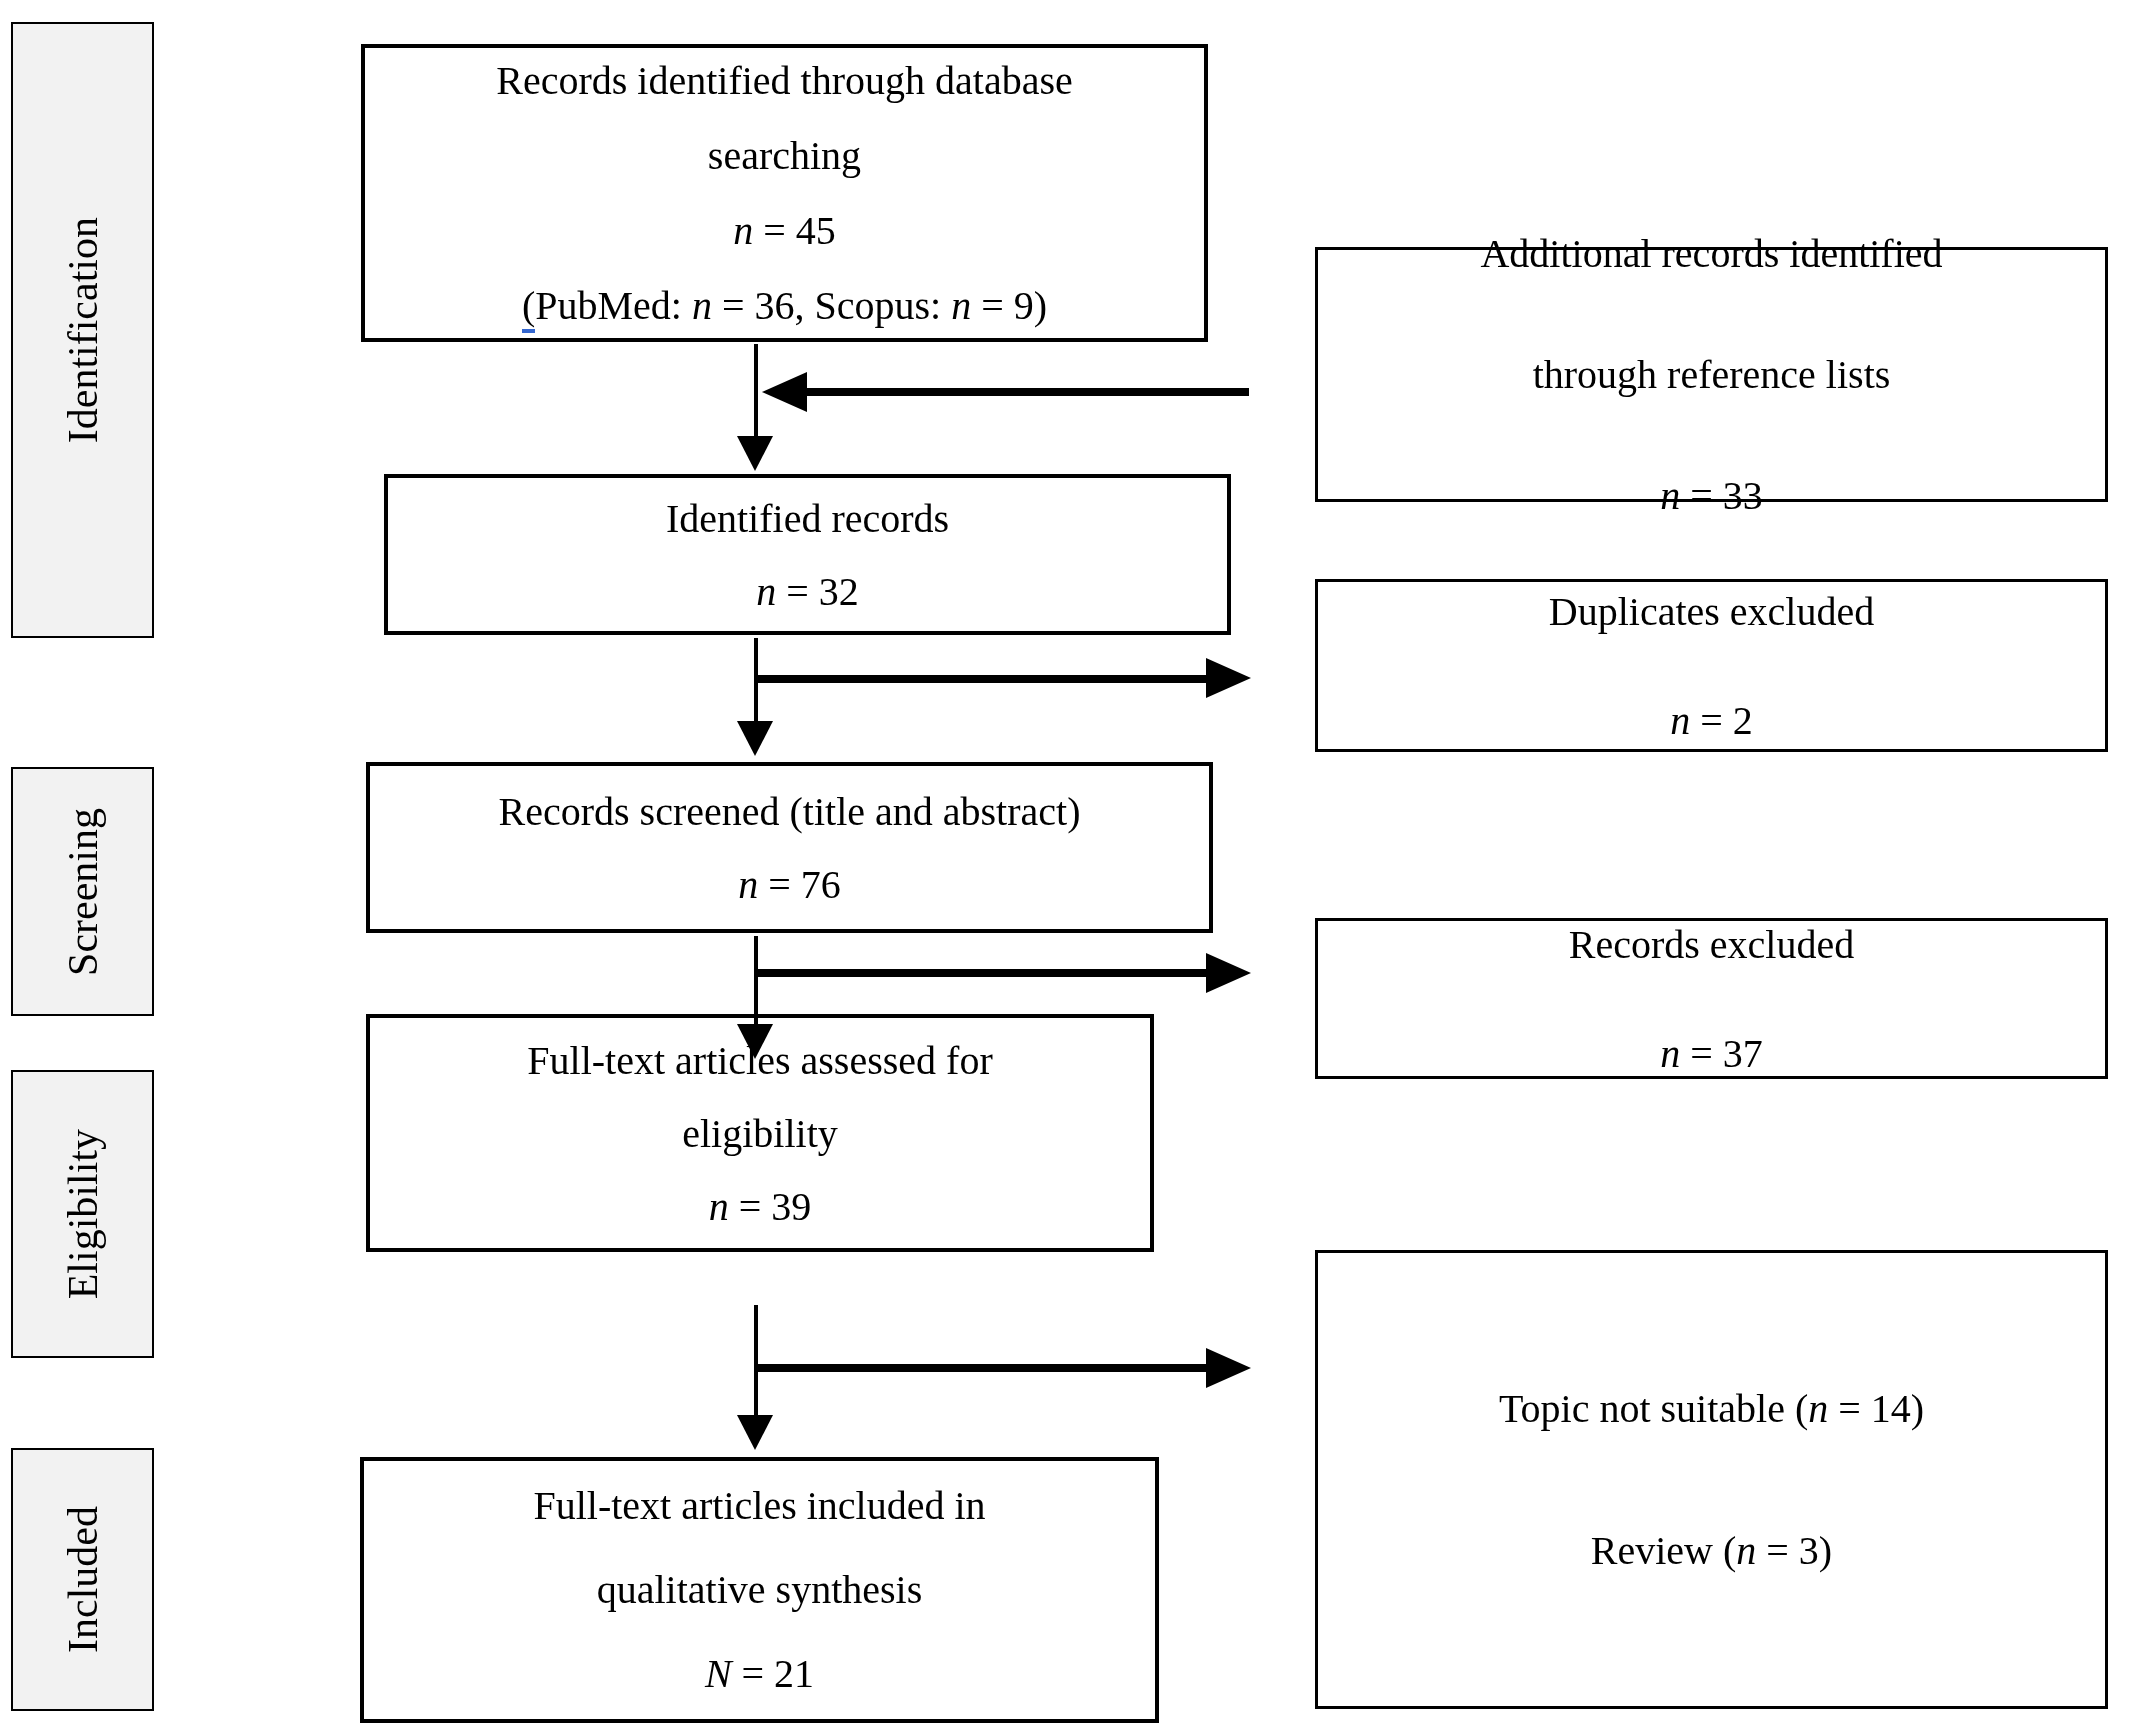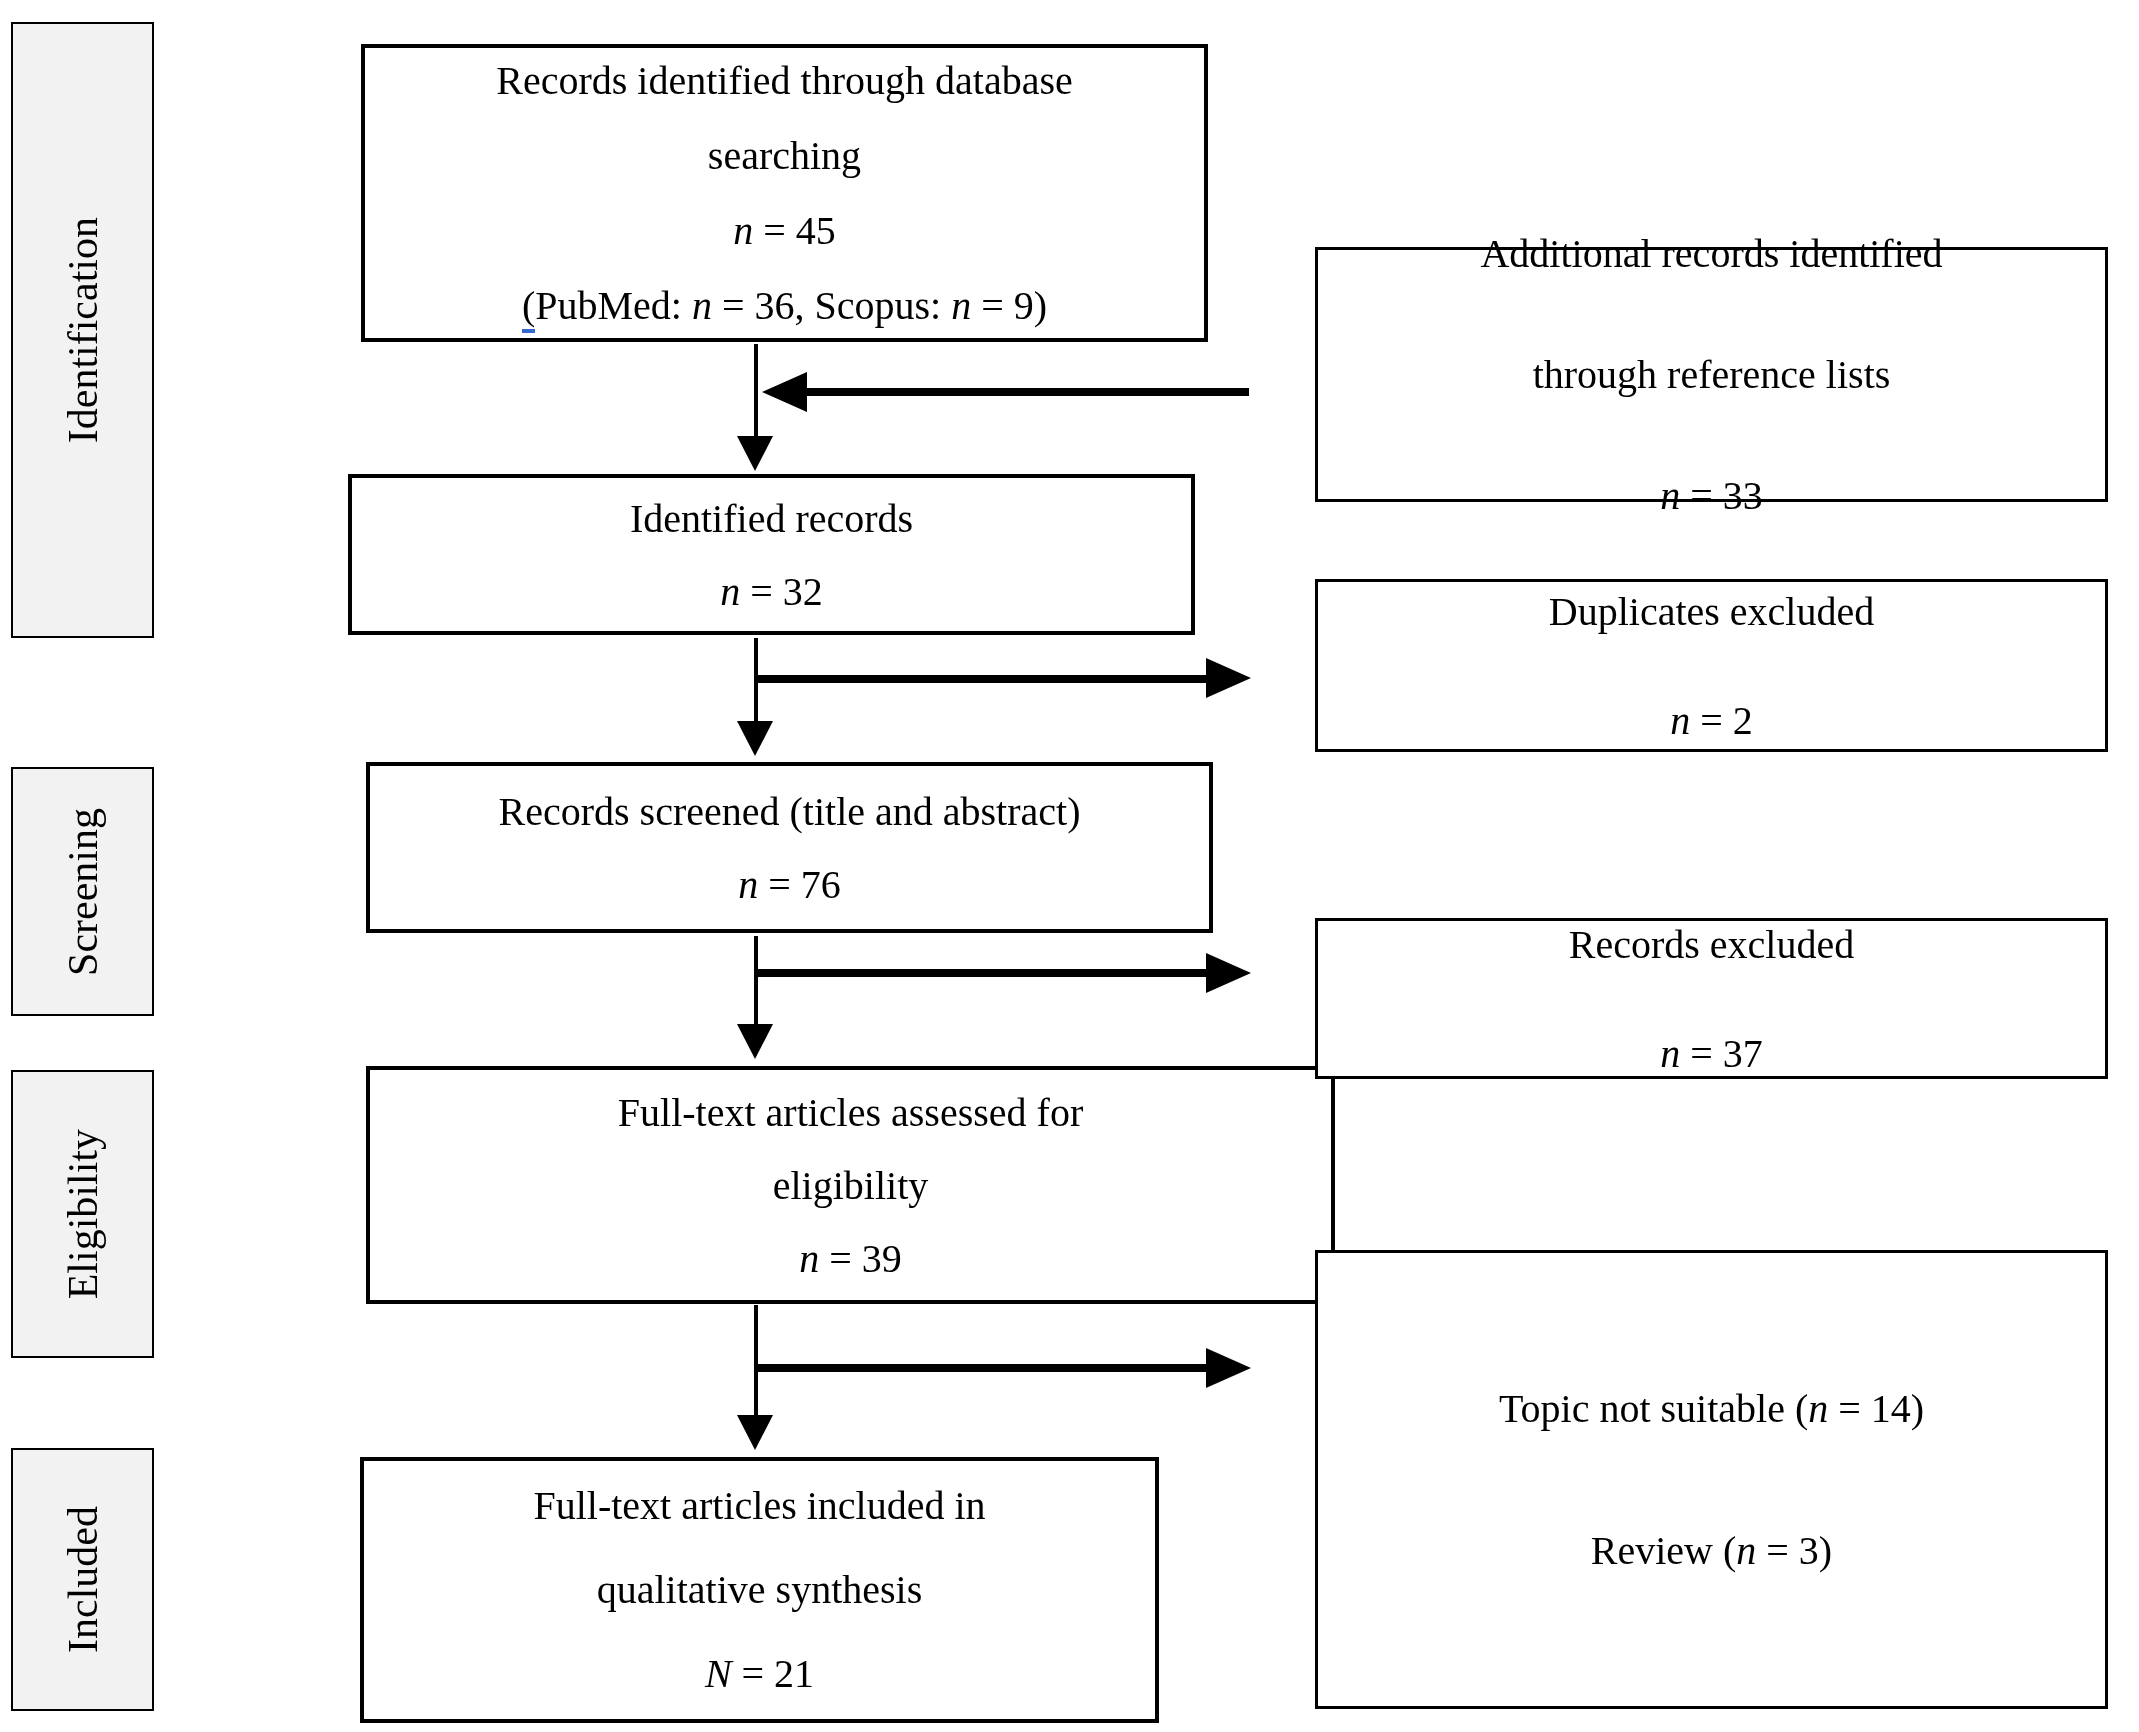--- a/index.html
+++ b/index.html
@@ -110,31 +110,31 @@
     <span class="vtext">Included</span>
   </div>
 
   <div class="flowbox main lh102" style="left:361px;top:44px;width:847px;height:298px">
     <div class="line">Records identified through database</div>
     <div class="line">searching</div>
     <div class="line"><span class="it">n</span><span> = 45</span></div>
     <div class="line"><span class="linkish">(</span><span>PubMed: </span><span class="it">n</span><span> = 36, Scopus: </span><span class="it">n</span><span> = 9)</span></div>
   </div>
 
-  <div class="flowbox main" style="left:348px;top:474px;width:847px;height:161px">
+  <div class="flowbox main" style="left:384px;top:474px;width:847px;height:161px">
     <div class="line">Identified records</div>
     <div class="line"><span class="it">n</span><span> = 32</span></div>
   </div>
 
   <div class="flowbox main" style="left:366px;top:762px;width:847px;height:171px">
     <div class="line">Records screened (title and abstract)</div>
     <div class="line"><span class="it">n</span><span> = 76</span></div>
   </div>
 
-  <div class="flowbox main" style="left:366px;top:1066px;width:969px;height:238px">
+  <div class="flowbox main" style="left:366px;top:1014px;width:788px;height:238px">
     <div class="line">Full-text articles assessed for</div>
     <div class="line">eligibility</div>
     <div class="line"><span class="it">n</span><span> = 39</span></div>
   </div>
 
   <div class="flowbox main lh115" style="left:360px;top:1457px;width:799px;height:266px">
     <div class="line">Full-text articles included in</div>
     <div class="line">qualitative synthesis</div>
     <div class="line"><span class="it">N</span><span> = 21</span></div>
   </div>

